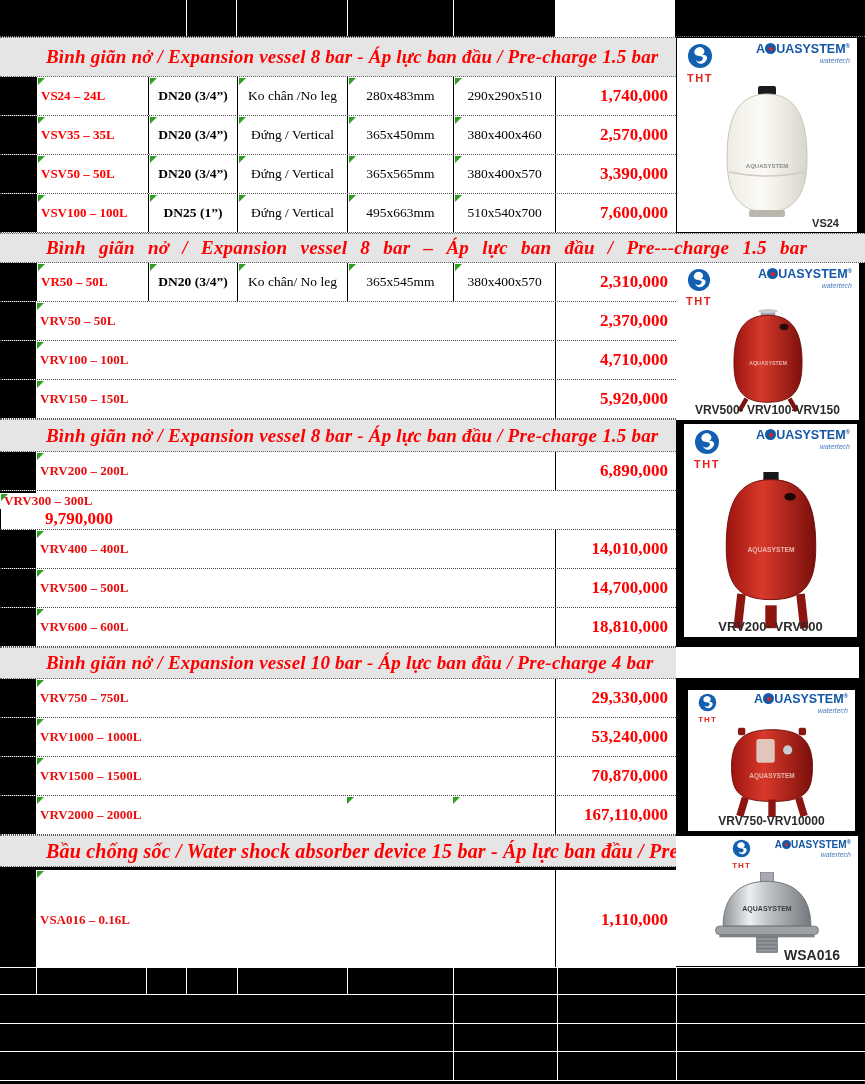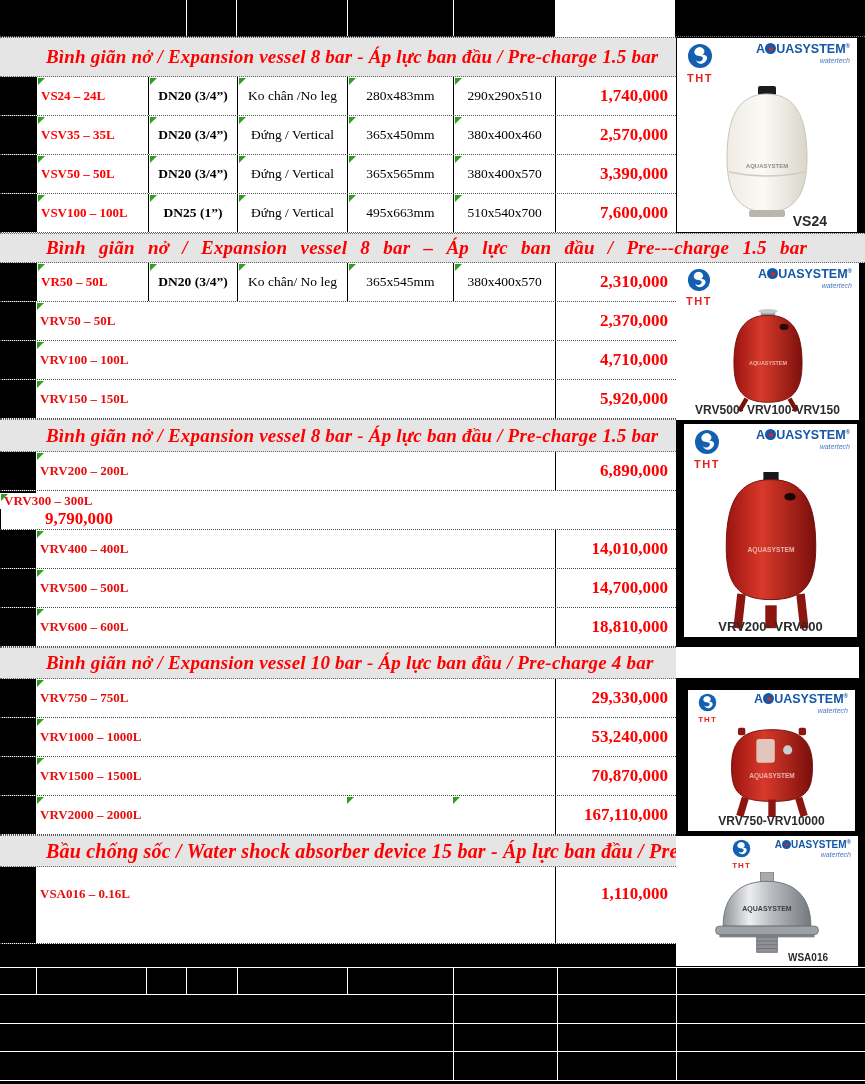--- a/index.html
+++ b/index.html
@@ -63,22 +63,22 @@
   .aq { color:#1458a8; font-weight:bold; font-size:12.5px; line-height:1; text-align:right; }
   .aq .dot { display:inline-block; width:11px; height:11px; border-radius:50%; background:#1458a8;
              position:relative; vertical-align:-1px; }
   .aq .dot::after { content:""; position:absolute; left:3.5px; top:3.5px; width:4px; height:4px;
                     border-radius:50%; background:#e3231c; }
   .aq .reg { font-size:6px; vertical-align:super; }
   .aq-sub { font-size:7px; color:#4a7bc0; font-style:italic; font-weight:normal; margin-top:1px; }
   .aq.small { font-size:10px; } .aq.small .dot { width:9px; height:9px; } .aq.small .dot::after { left:3px; top:3px; width:3px; height:3px; }
   .caption { position:absolute; bottom:3px; left:0; width:100%; text-align:center;
              font-weight:bold; color:#2b2b2b; font-size:12px; }
-  .caption.right { text-align:right; padding-right:30px; font-size:14px; }
-  .caption.small { font-size:10px; }
+  .caption.right { text-align:right; padding-right:18px; font-size:11px; }
+  .caption.small { font-size:14px; }
   .imgbox svg.photo { display:block; margin:2px auto 0; }
 
   
   .bot-h { position:absolute; left:0; top:967px; width:865px; height:28px; background:#000;
            border-top:1px solid #fff; border-bottom:1px solid #fff; z-index:6; }
   .bot-h .vl, .bot-row .vl { position:absolute; top:0; width:1px; height:100%; background:#fff; }
   .bot-row { position:absolute; left:0; width:865px; background:#000; border-bottom:1px solid #fff; z-index:6; }
 </style>
 </head>
 <body>
@@ -487,21 +487,21 @@
     <div class="c price">
         <span>167,110,000</span>
       </div>
   </div>
 
   <div class="sec-h clip" style="top:835px;height:32px;">
     <div class="titlewrap">
         <div class="sec-title">Bầu chống sốc / Water shock absorber device 15 bar - Áp lực ban đầu / Pre - charge 3.5 bar</div>
       </div>
   </div>
-  <div class="trow dark tall" style="top:844px;">
+  <div class="trow dark tall" style="top:870px;">
     <div class="c left"></div>
     <div class="c namewide tri">
         <span>VSA016  –  0.16L</span>
       </div>
     <div class="c price">
         <span>1,110,000</span>
       </div>
   </div>
 
   <div class="bot-h">

